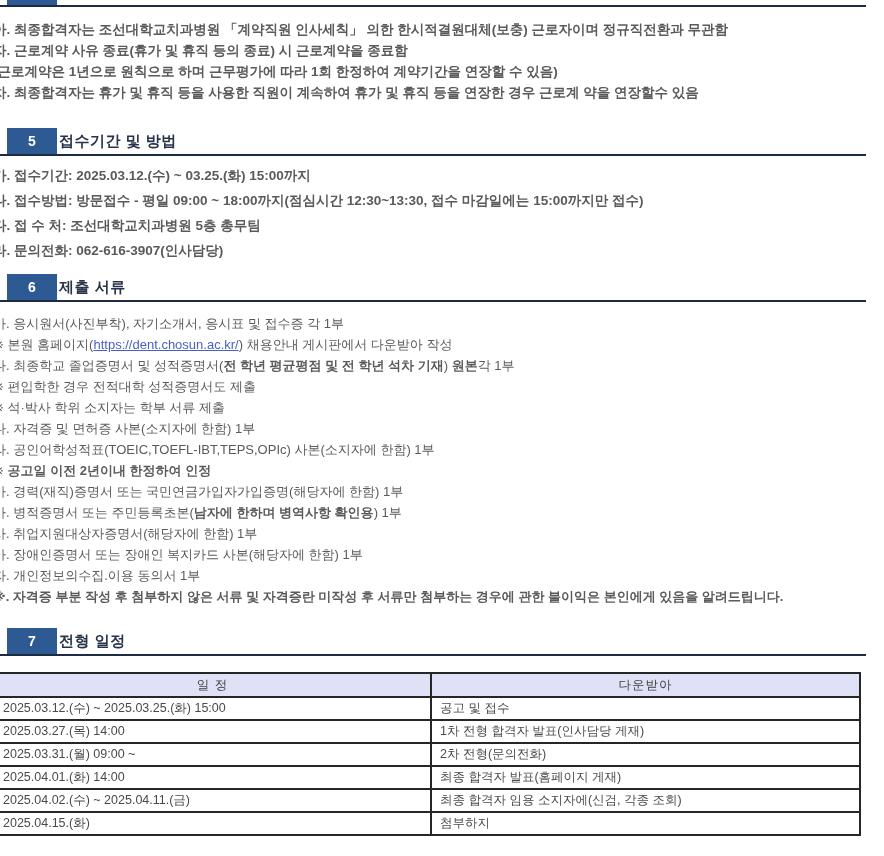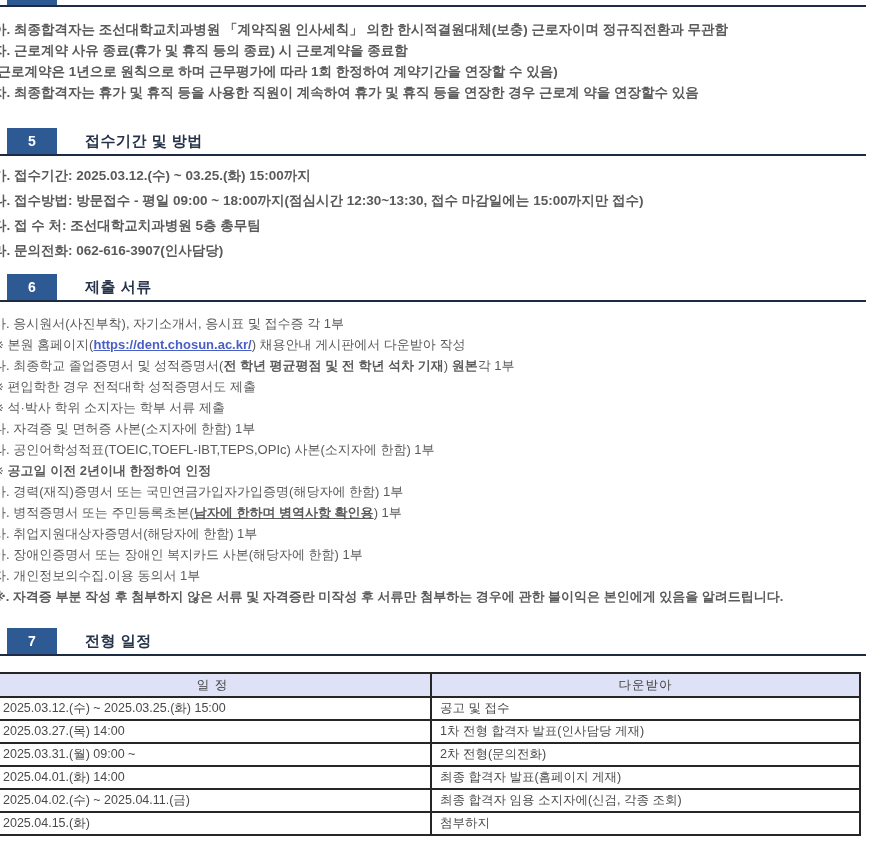--- a/index.html
+++ b/index.html
@@ -13,39 +13,39 @@
   .remnant{height:5px;border-bottom:2px solid #1d2b44;position:relative;}
   .remnant .stub{position:absolute;left:14px;bottom:0;width:50px;height:5px;background:#2d5a92;}
 
   
   .section-header{display:flex;align-items:stretch;border-bottom:2px solid #1d2b44;height:26px;}
   .num-box{
     width:50px;margin-left:14px;background:#2d5a92;color:#ffffff;
     font-weight:bold;font-size:14px;display:flex;align-items:center;justify-content:center;
   }
   .sec-title{
-    font-size:15px;font-weight:bold;color:#263349;padding-left:28px;
+    font-size:15px;font-weight:bold;color:#263349;padding-left:2px;
     display:flex;align-items:center;letter-spacing:0.5px;white-space:nowrap;
   }
 
   
   .line{white-space:nowrap;}
   .intro{margin-top:14px;}
   .intro .line{height:21px;font-size:13.5px;font-weight:bold;}
   .sh5{margin-top:23px;}
   .sec5-items{margin-top:11px;}
   .sec5-items .line{height:25px;font-size:13.5px;font-weight:bold;}
   .sh6{margin-top:7px;}
   .sec6-items{margin-top:13px;}
   .sec6-items .line{height:21px;font-size:13px;}
   .sh7{margin-top:19px;}
 
   .b{font-weight:bold;}
-  .u{text-decoration:underline;}
-  .lnk{color:#4a5fc5;text-decoration:underline;cursor:pointer;font-weight:bold;}
+  .u{}
+  .lnk{color:#4a5fc5;text-decoration:underline;cursor:pointer;}
 
   
   table.schedule{
     border-collapse:collapse;table-layout:fixed;width:868px;margin-top:16px;
   }
   table.schedule th,table.schedule td{
     border:2px solid #262626;font-size:12.5px;overflow:hidden;white-space:nowrap;
   }
   table.schedule th{
     background:#dfe2f6;height:20px;text-align:center;color:#3d3d3d;font-weight:normal;letter-spacing:1px;

